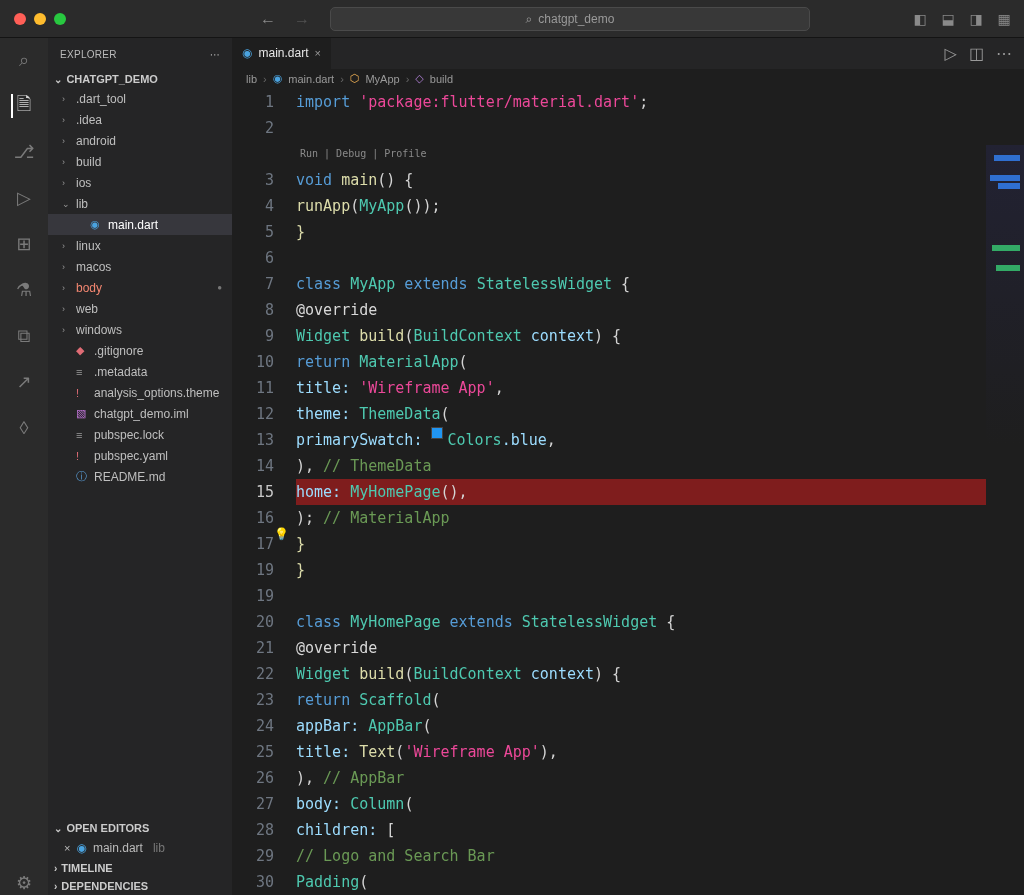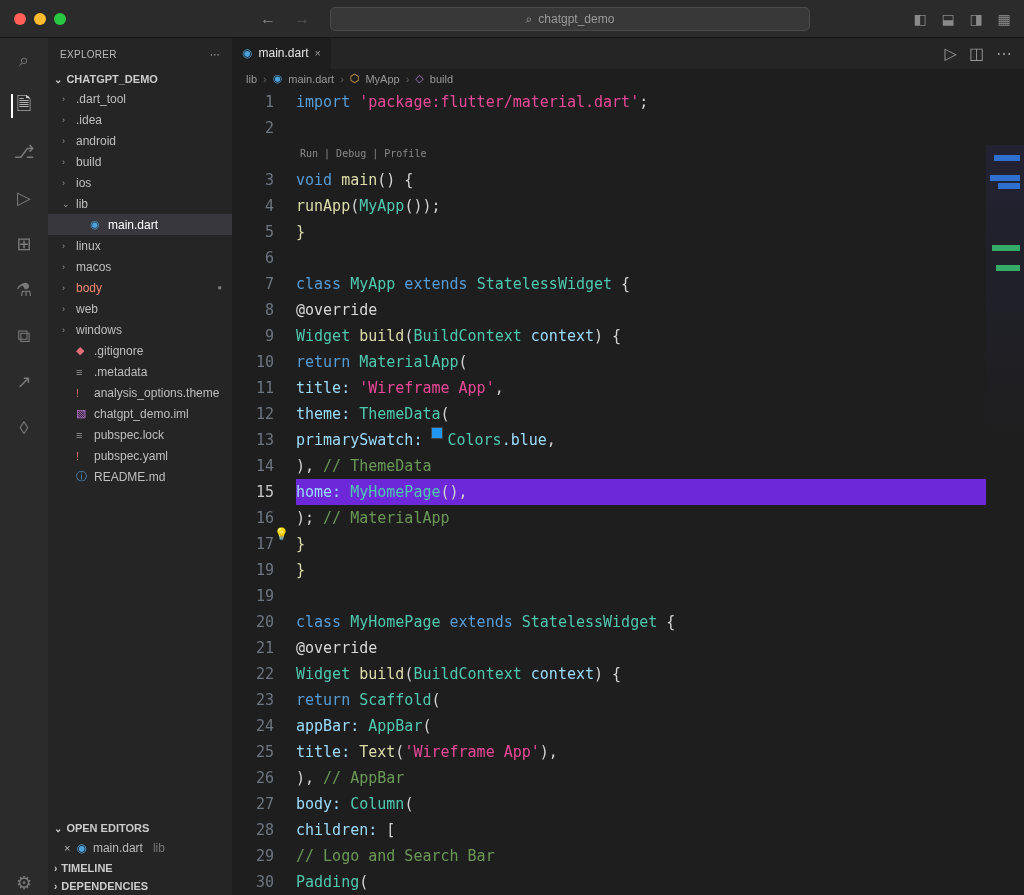--- a/index.html
+++ b/index.html
@@ -112,21 +112,21 @@
   flex:1; display:flex; font-family:Menlo,Consolas,monospace; font-size:15px; line-height:26px;
   position:relative;
 }
 .gutter {
   width:60px; text-align:right; padding-right:18px; color:#6e7681; user-select:none;
 }
 .gutter .ln{height:26px;}
 .gutter .ln.active{color:#c8c8c8;text-align:right;}
 .code { flex:1; white-space:pre; padding-left:4px;}
 .code .row{height:26px; display:flex; }
-.code .row.active{background:#6d28d9;}
+.code .row.active{background:#7f1d1d;}
 .codelens{color:#8a8a8a; font-size:10px; padding-left:4px; height:26px; display:flex; align-items:center;}
 .k{color:#569cd6;} .s{color:#ec4899;} .t{color:#4ec9b0;} .f{color:#dcdcaa;}
 .p{color:#d4d4d4;} .c{color:#6a9955;} .v{color:#9cdcfe;} .br{color:#dcdcaa;}
 .at{color:#d8d8d8;}
 .colorswatch{display:inline-block;width:12px;height:12px;background:#2196f3;border:1px solid #444;vertical-align:-1px;margin-right:4px;}
 .bulb{position:absolute; left:42px; color:#ffcc00; font-size:12px;}
 .minimap{position:absolute; right:0; top:56px; width:38px; height:500px; background:linear-gradient(#223,#1e1e1e 60%);}
 .minimap .block{position:absolute; right:4px; height:6px; background:#2f6fd0;}
 </style>
 </head>

